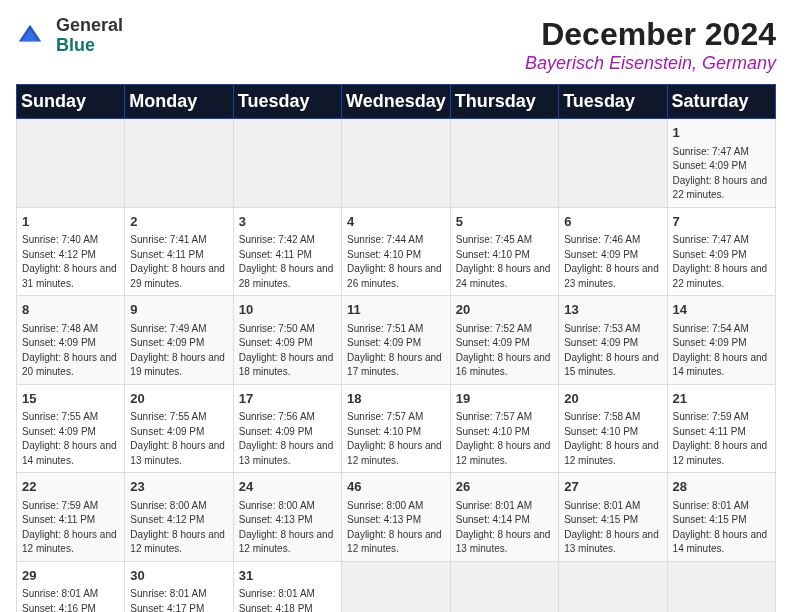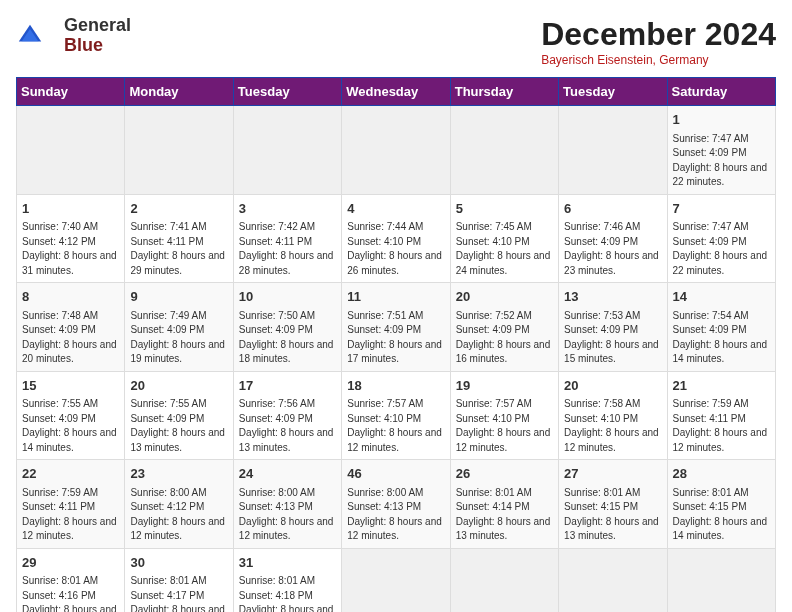--- a/index.html
+++ b/index.html
@@ -12,56 +12,57 @@
     }
     .header-area {
       display: flex;
       justify-content: space-between;
       align-items: flex-start;
       margin-bottom: 10px;
     }
     .logo {
       display: flex;
       align-items: center;
-      gap: 20px;
+      gap: 12px;
     }
     .logo-text {
       font-size: 18px;
       font-weight: bold;
       line-height: 1.1;
     }
     .logo-text .general { color: #333; }
-    .logo-text .blue { color: #7f1d1d; }
+    .logo-text .blue { color: #0f766e; }
     .logo-icon {
       width: 28px;
       height: 28px;
     }
     .title-area {
-      text-align: left;
+      text-align: right;
     }
     .month-title {
       font-size: 32px;
       font-weight: bold;
       color: #222;
     }
     .location {
-      font-size: 12px;
-      color: #b91c1c;
+      font-size: 18px;
+      color: #a21caf;
+      font-style: italic;
     }
     table {
       width: 100%;
       border-collapse: collapse;
       font-size: 11px;
     }
     thead tr th {
-      background-color: #701a75;
+      background-color: #0f172a;
       color: #fff;
       padding: 6px 4px;
       text-align: left;
-      font-size: 13px;
+      font-size: 18px;
       font-weight: bold;
       border: 1px solid #1a44aa;
     }
     tbody tr td {
       border: 1px solid #ddd;
       vertical-align: top;
       padding: 4px 5px;
       height: 80px;
       width: calc(100% / 7);
       background: #fff;

